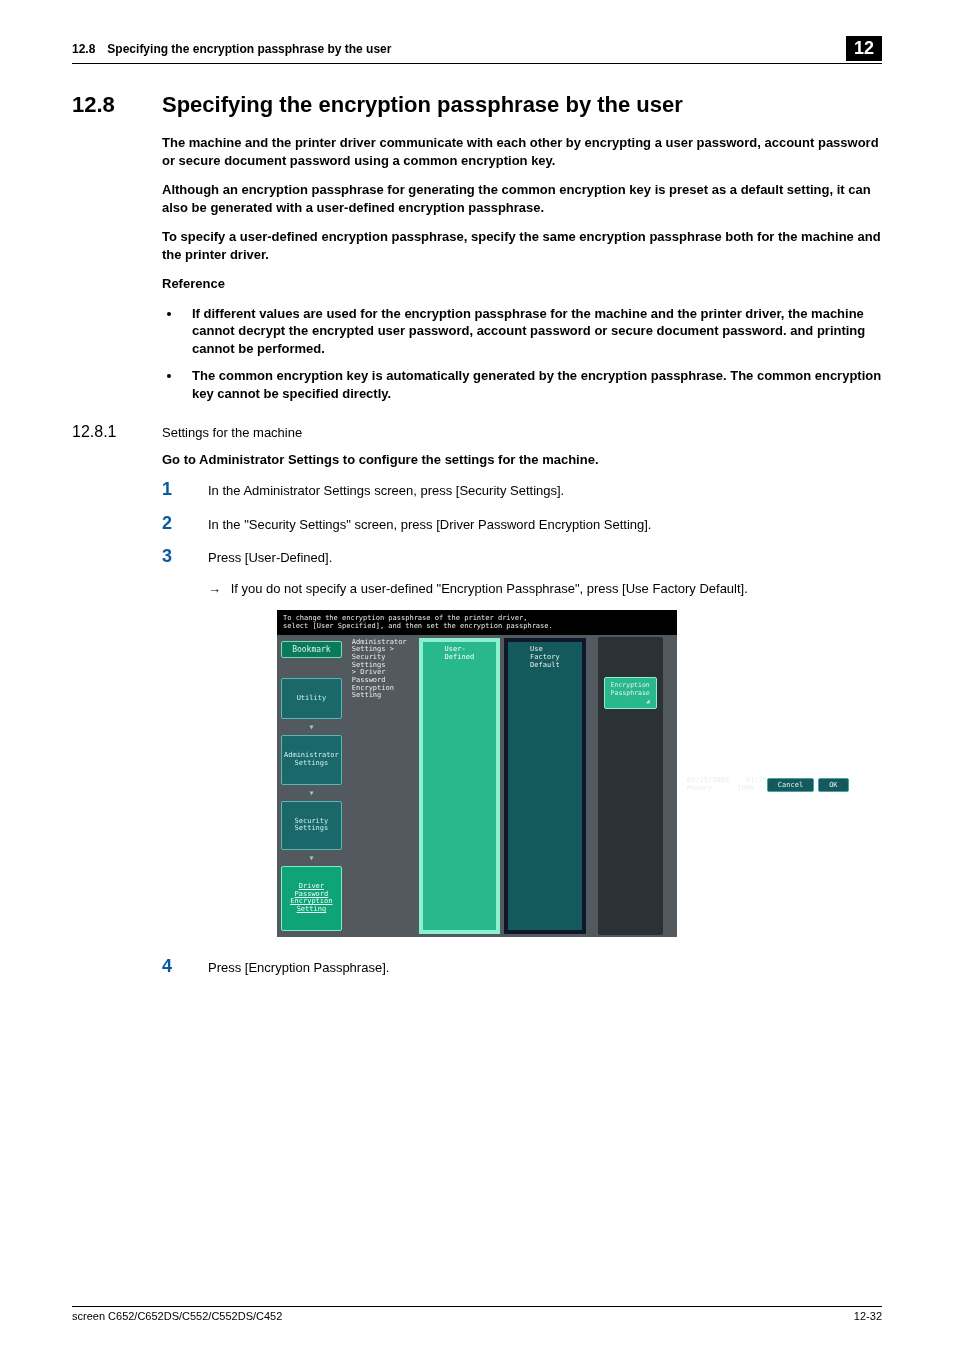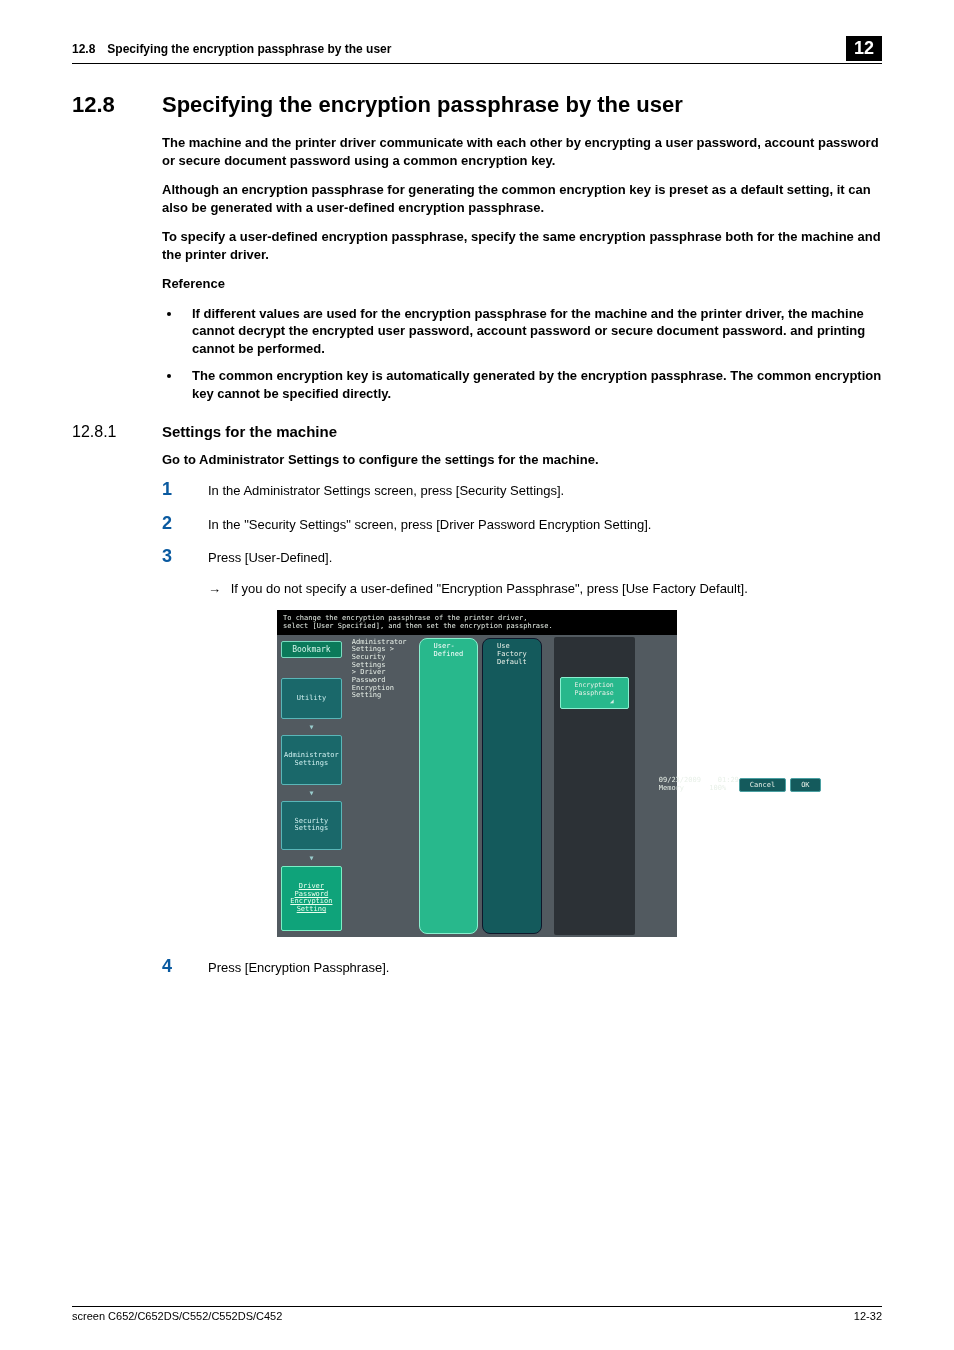--- a/index.html
+++ b/index.html
@@ -75,22 +75,22 @@
     display: flex;
     align-items: baseline;
     margin: 18px 0 10px 0;
   }
   .h2-num {
     font-weight: normal;
     font-size: 16px;
     width: 90px;
   }
   .h2-title {
-    font-weight: bold;
-    font-size: 15px;
+    font-weight: normal;
+    font-size: 13px;
     text-align: center;
   }
   .step-row {
     display: flex;
     align-items: flex-start;
     margin-bottom: 14px;
   }
   .step-num {
     font-weight: bold;
     font-size: 18px;
@@ -179,40 +179,40 @@
     font-size: 7px;
     line-height: 1.1;
   }
   .ss-tabrow {
     display: flex;
     gap: 4px;
     padding: 3px 6px;
   }
   .ss-tab {
     background: #145a5c;
-    border: 1px solid #0f172a;
-    padding: 3px 14px;
-    border-radius: 8px;
+    border: 4px solid #0f172a;
+    padding: 3px 22px;
+    border-radius: 0;
     font-size: 7px;
   }
   .ss-tab.selected {
     background: #28b88c;
     border-color: #8af0d0;
     color: #fff;
   }
   .ss-darkarea {
     background: #2c3136;
     margin: 2px 6px 2px 6px;
     padding: 40px 6px 6px 6px;
     border-radius: 2px;
   }
   .ss-encbtn {
     background: #28b88c;
     border: 1px solid #8af0d0;
-    padding: 3px 14px;
+    padding: 3px 6px;
     border-radius: 2px;
     font-size: 6.5px;
     display: inline-block;
   }
   .ss-encbtn .tri {
     float: right;
     margin-left: 6px;
     color: #cfeee4;
   }
   .ss-darkarea2 {

